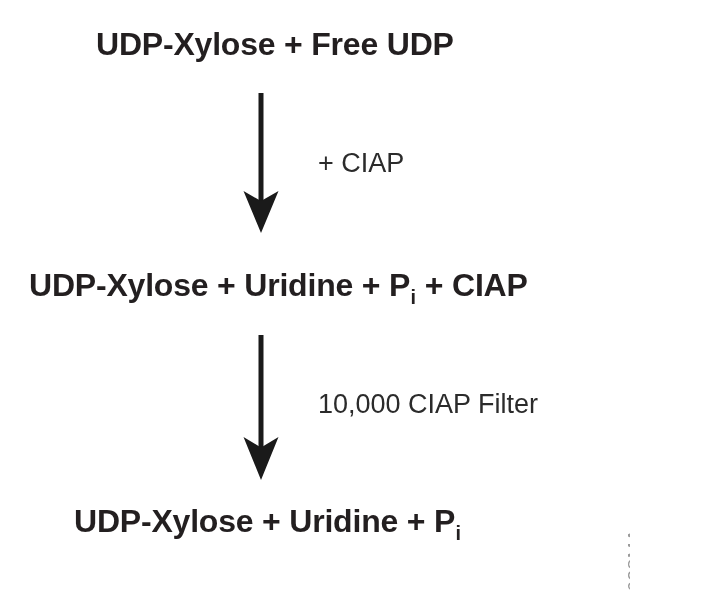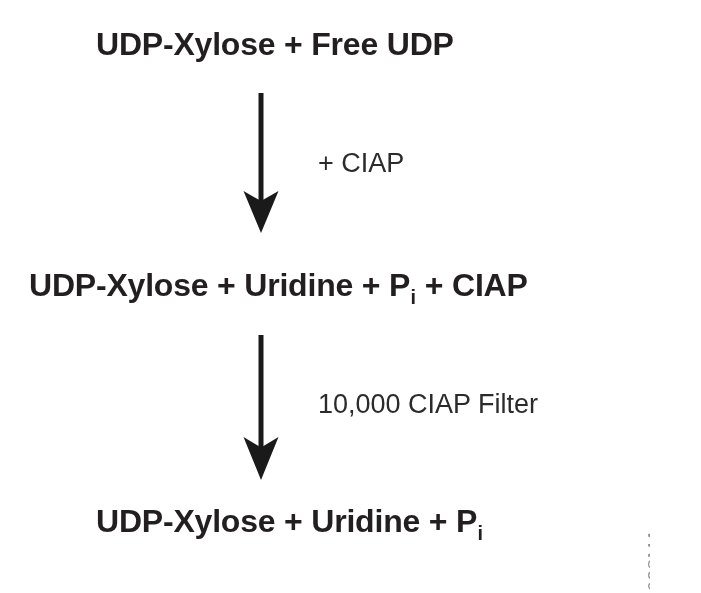--- a/index.html
+++ b/index.html
@@ -11,21 +11,20 @@
   body {
     font-family: "Liberation Sans", sans-serif;
   }
 
   #canvas {
     position: relative;
     width: 630px;
     height: 593px;
     background: #ffffff;
     overflow: hidden;
-    padding-left: 20px;
   }
 
   
   .species {
     position: absolute;
     font-family: "Liberation Sans", sans-serif;
     font-weight: bold;
     color: #231f20;
     white-space: nowrap;
     letter-spacing: -0.2px;
@@ -46,21 +45,21 @@
     left: 96px;
     top: 28px;
     font-size: 32px;
   }
   #species-mid {
     left: 29px;
     top: 269px;
     font-size: 32px;
   }
   #species-bottom {
-    left: 96px;
+    left: 74px;
     top: 505px;
     font-size: 32px;
   }
 
   
   .condition {
     position: absolute;
     font-family: "Liberation Sans", sans-serif;
     font-weight: normal;
     color: #2b2b2b;

